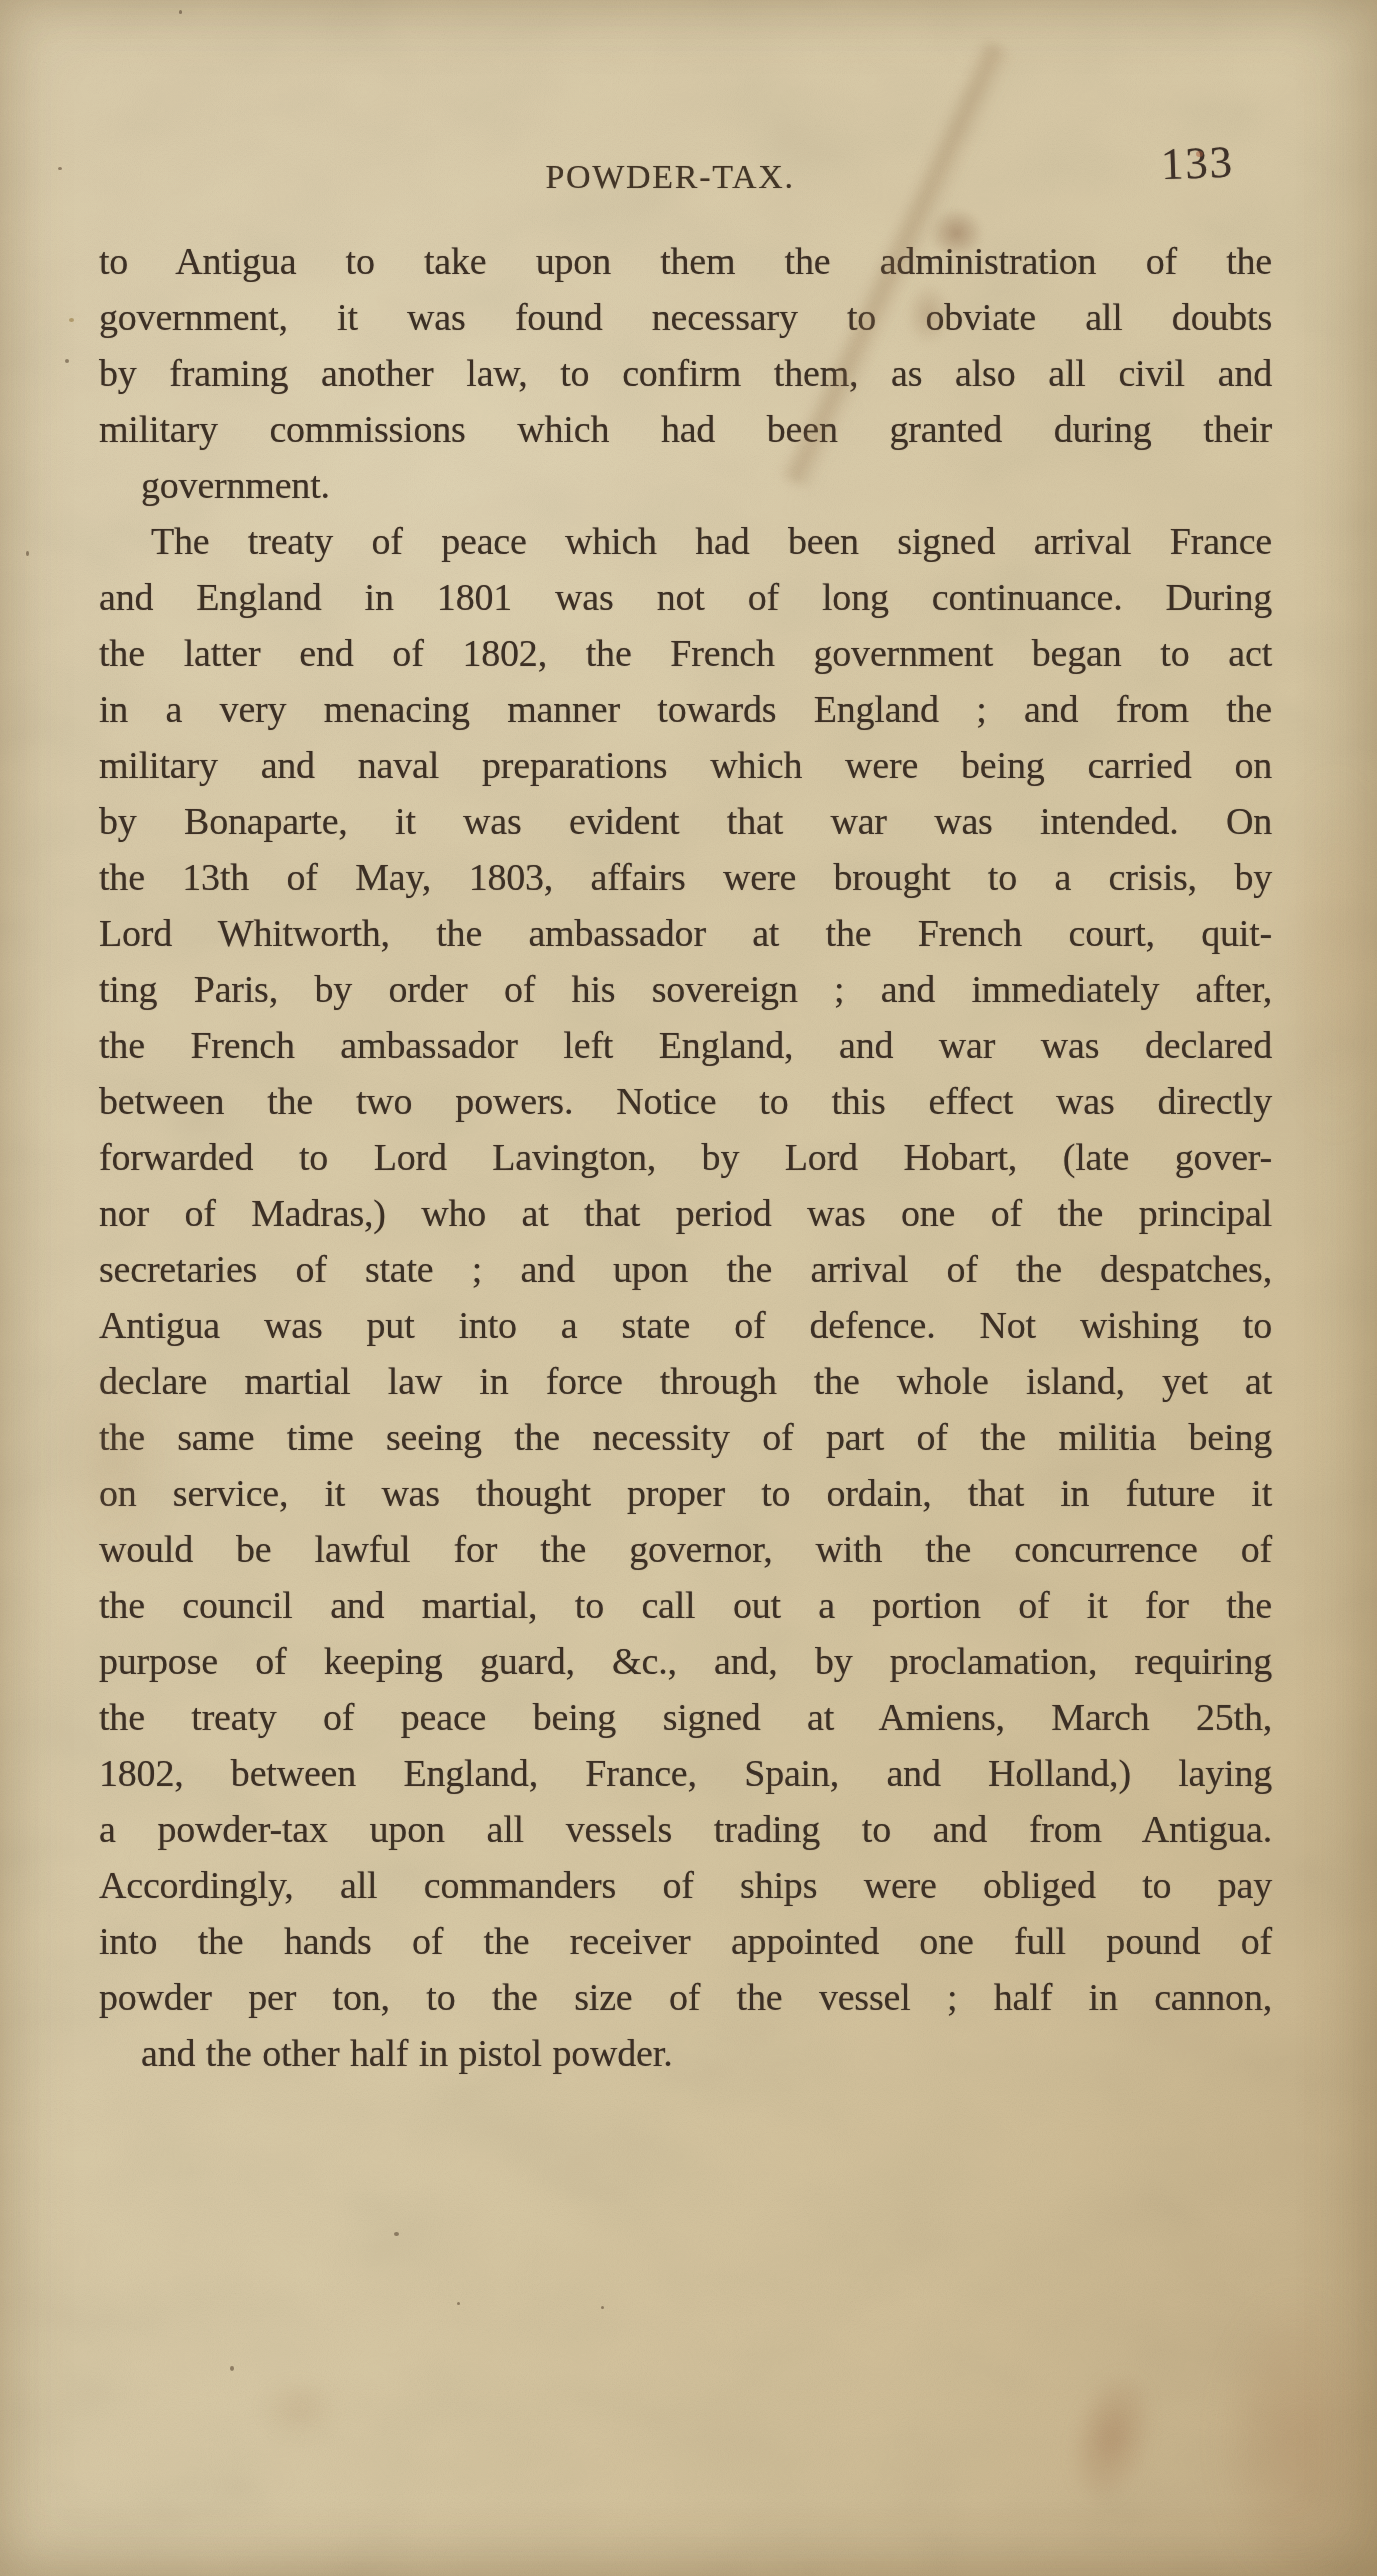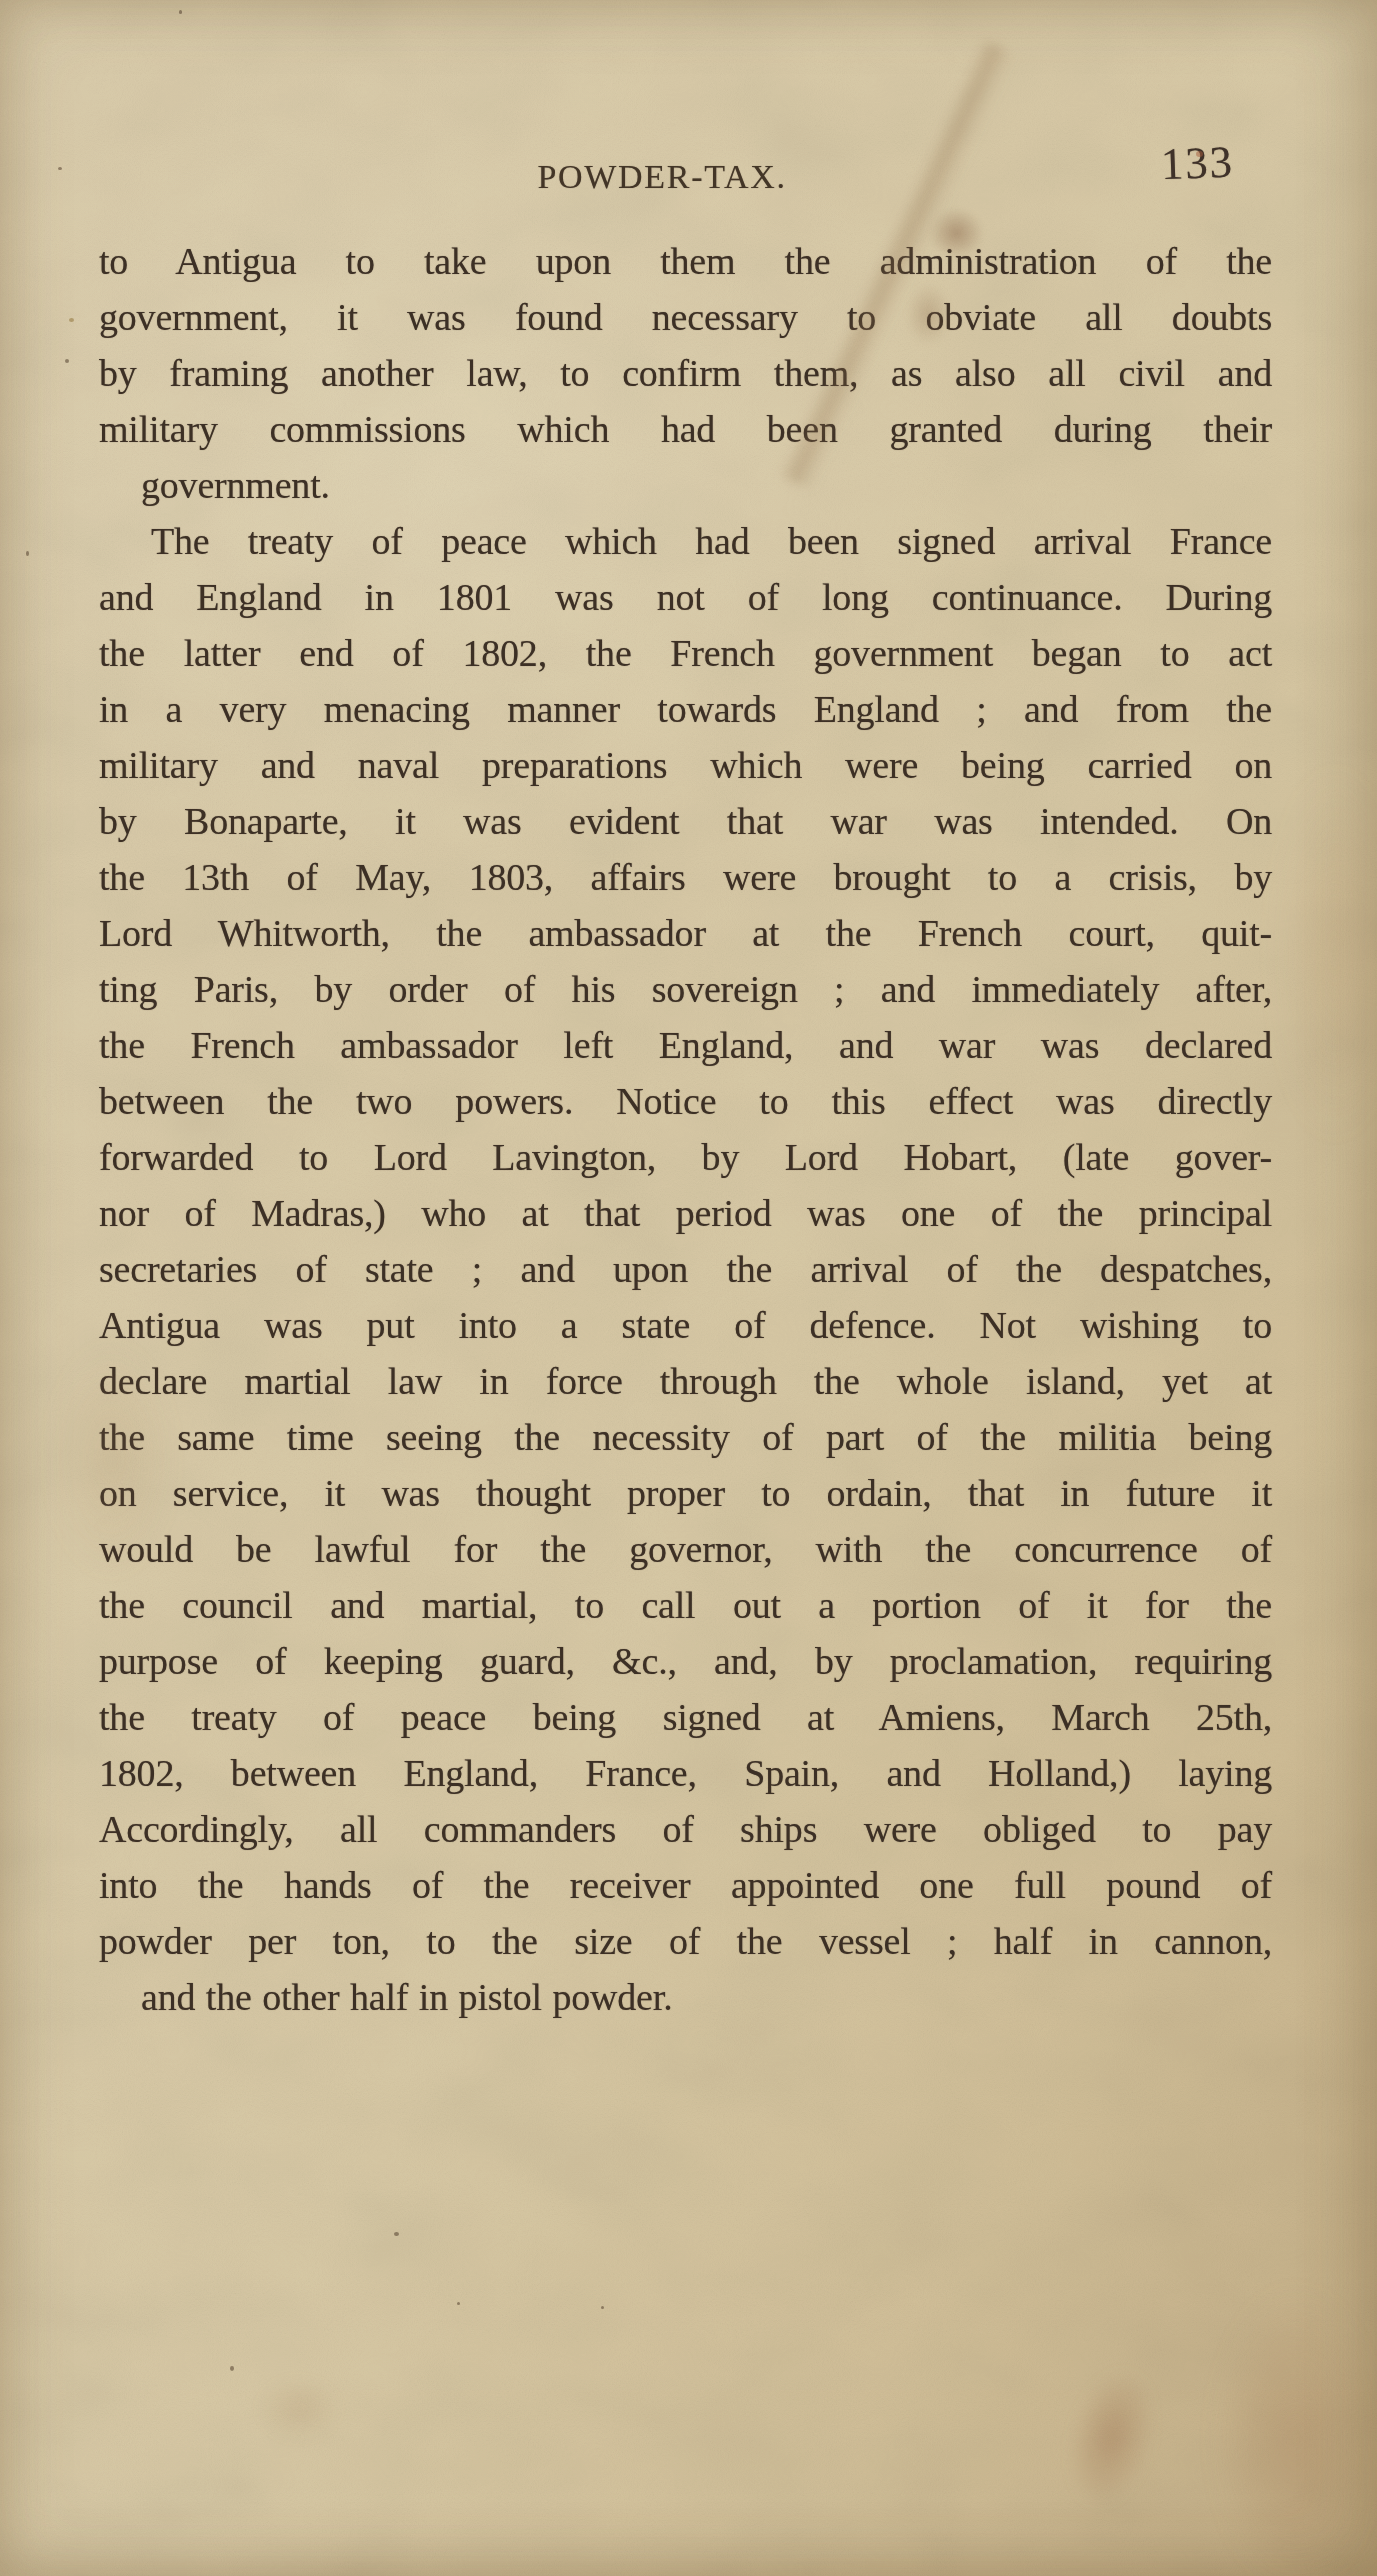--- a/index.html
+++ b/index.html
@@ -8,21 +8,21 @@
     font-family:"Liberation Serif", serif; color:#3e3126;
     background:
       radial-gradient(773px 601px at 32% 18%, rgba(238,228,200,.35), rgba(238,228,200,0) 70%),
       linear-gradient(117deg, #dccead 0%, #d9caa6 55%, #d2c099 78%, #c7b28a 94%, #bfa87e 100%);
     background-color:#d8c9a5;
     box-shadow: inset 0 0 77px rgba(124,98,64,.18),
                 inset -22px -8.6px 60px rgba(134,104,66,.22),
                 inset 12px 0 43px rgba(134,104,66,.14);
   }
   .running-header {
-    position:absolute; top:160px; left:0; width:1324px; text-align:center;
+    position:absolute; top:160px; left:8px; width:1324px; text-align:center;
     font-size:34px; line-height:1; letter-spacing:1.7px; color:#453728;
     text-shadow:0 0 1px rgba(62,49,38,.5);
   }
   .page-number {
     position:absolute; top:141px; left:1161px;
     font-size:45px; line-height:1; letter-spacing:1.7px; color:#41332a;
     transform:rotate(-2deg); text-shadow:0 0 1px rgba(62,49,38,.5);
   }
   .body-text { position:absolute; top:233px; left:99px; width:1173px; }
   .t-line {
@@ -104,20 +104,21 @@
         <div class="t-line">secretaries of state ; and upon the arrival of the despatches,</div>
         <div class="t-line">Antigua was put into a state of defence.  Not wishing to</div>
         <div class="t-line">declare martial law in force through the whole island, yet at</div>
         <div class="t-line">the same time seeing the necessity of part of the militia being</div>
         <div class="t-line">on service, it was thought proper to ordain, that in future it</div>
         <div class="t-line">would be lawful for the governor, with the concurrence of</div>
         <div class="t-line">the council and martial, to call out a portion of it for the</div>
         <div class="t-line">purpose of keeping guard, &amp;c., and, by proclamation, requiring</div>
         <div class="t-line">the treaty of peace being signed at Amiens, March 25th,</div>
         <div class="t-line">1802, between England, France, Spain, and Holland,) laying</div>
+        <div class="t-line">a powder-tax upon all vessels trading to and from Antigua.</div>
         <div class="t-line">Accordingly, all commanders of ships were obliged to pay</div>
         <div class="t-line">into the hands of the receiver appointed one full pound of</div>
         <div class="t-line">powder per ton, to the size of the vessel ; half in cannon,</div>
         <div class="t-line para-end">and the other half in pistol powder.</div>
       </div>
     </div>
 
   <div class="mark crease"></div>
   <div class="mark crease-blob"></div>
   <div class="mark crease-blob2"></div>

